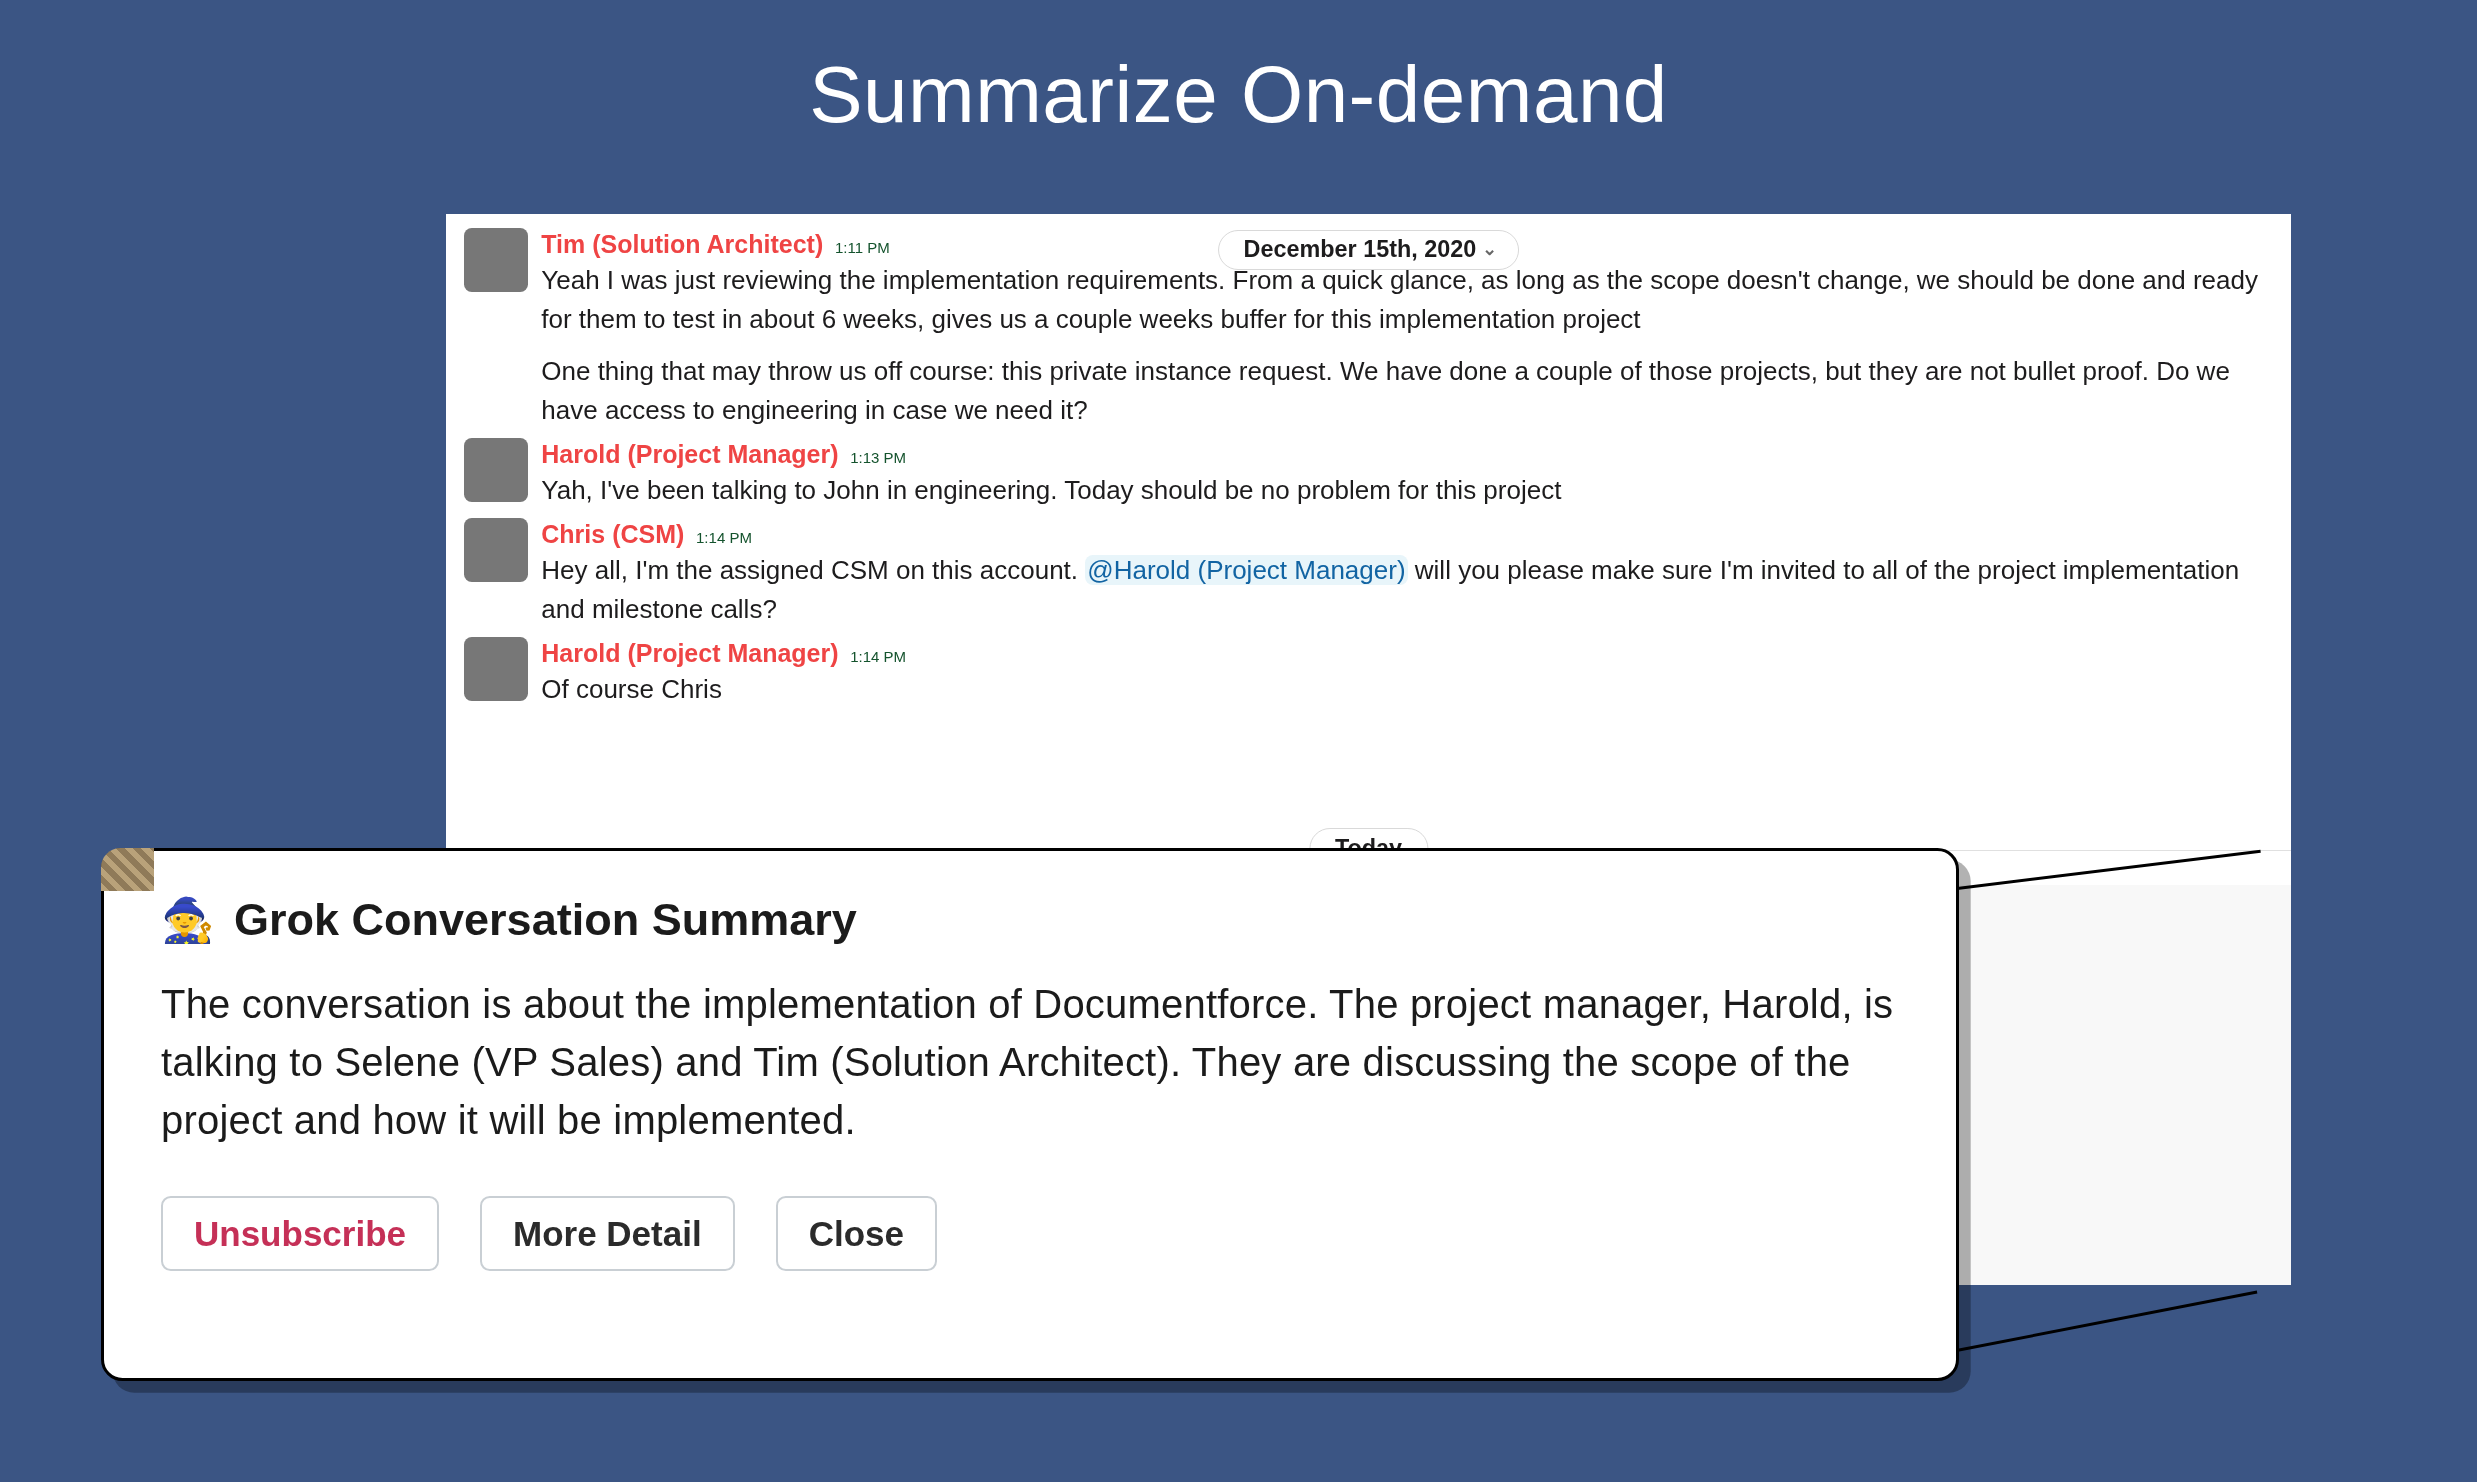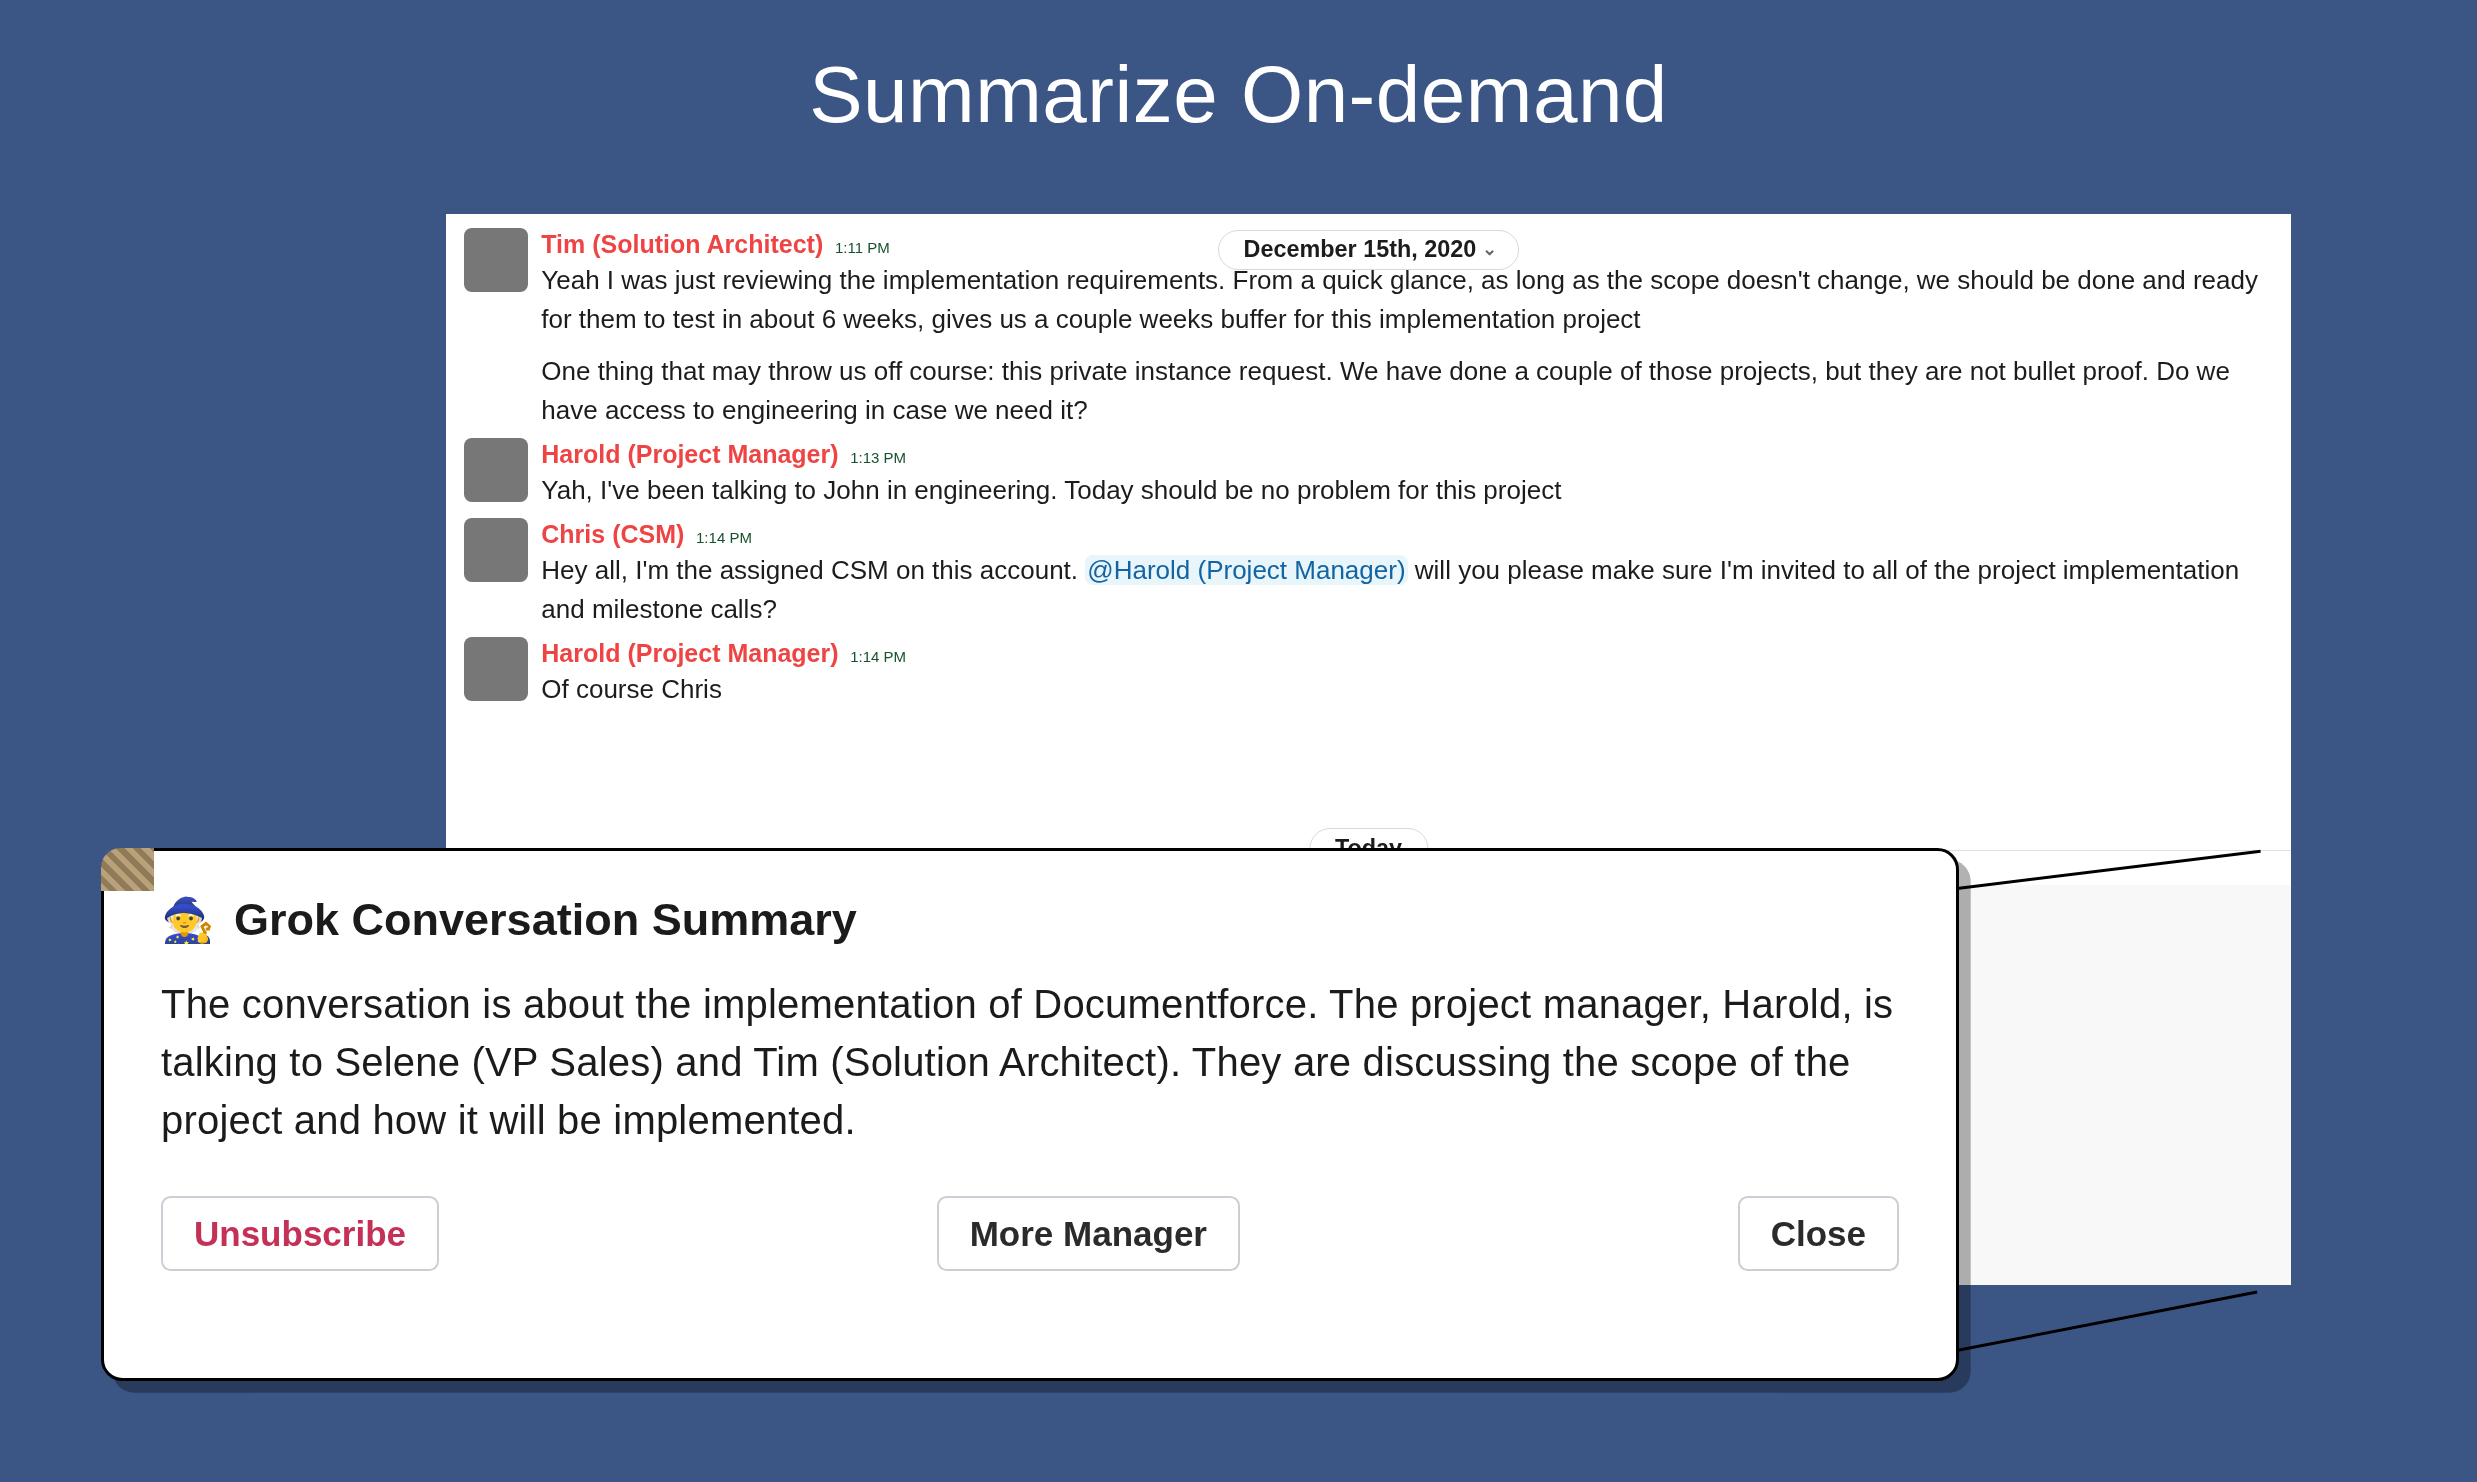--- a/index.html
+++ b/index.html
@@ -133,21 +133,20 @@
   .summary-text {
     font-size: 40px;
     line-height: 1.45;
     color: #1b1b1b;
     letter-spacing: 0.2px;
   }
   .summary-actions {
     display: flex;
     gap: 41px;
     margin-top: 47px;
-    justify-content: space-between;
   }
   .btn {
     border: 2px solid #c9cfd4;
     background: #fff;
     border-radius: 9.8px;
     padding: 15.6px 31px;
     font-size: 35px;
     font-weight: 600;
     color: #2b2b2b;
     cursor: pointer;
@@ -263,18 +262,18 @@
 <div class="wedge-bot"></div>
 
 <div class="summary-callout">
   <div class="summary-header">
     <span class="wiz-icon">🧙</span>
     <span>Grok Conversation Summary</span>
   </div>
   <div class="summary-text">The conversation is about the implementation of Documentforce. The project manager, Harold, is talking to Selene (VP Sales) and Tim (Solution Architect). They are discussing the scope of the project and how it will be implemented.</div>
   <div class="summary-actions">
     <button class="btn danger">Unsubscribe</button>
-    <button class="btn">More Manager</button>
+    <button class="btn">More Detail</button>
     <button class="btn">Close</button>
   </div>
 </div>
 <div class="frag"></div>
 
 
 </body></html>

